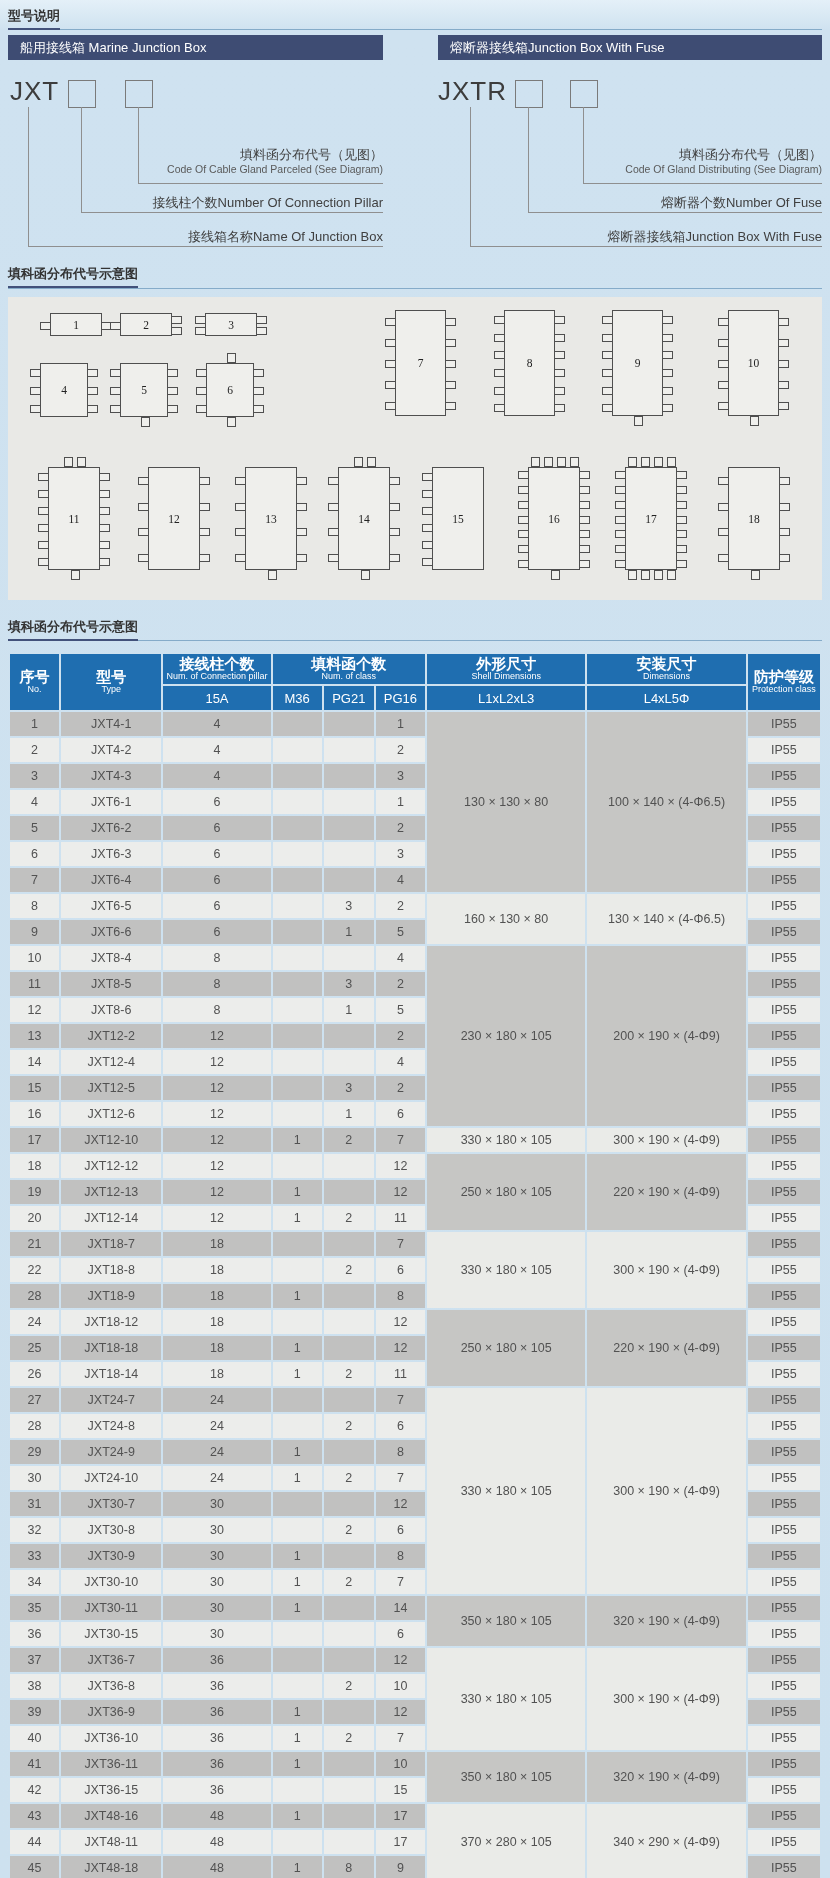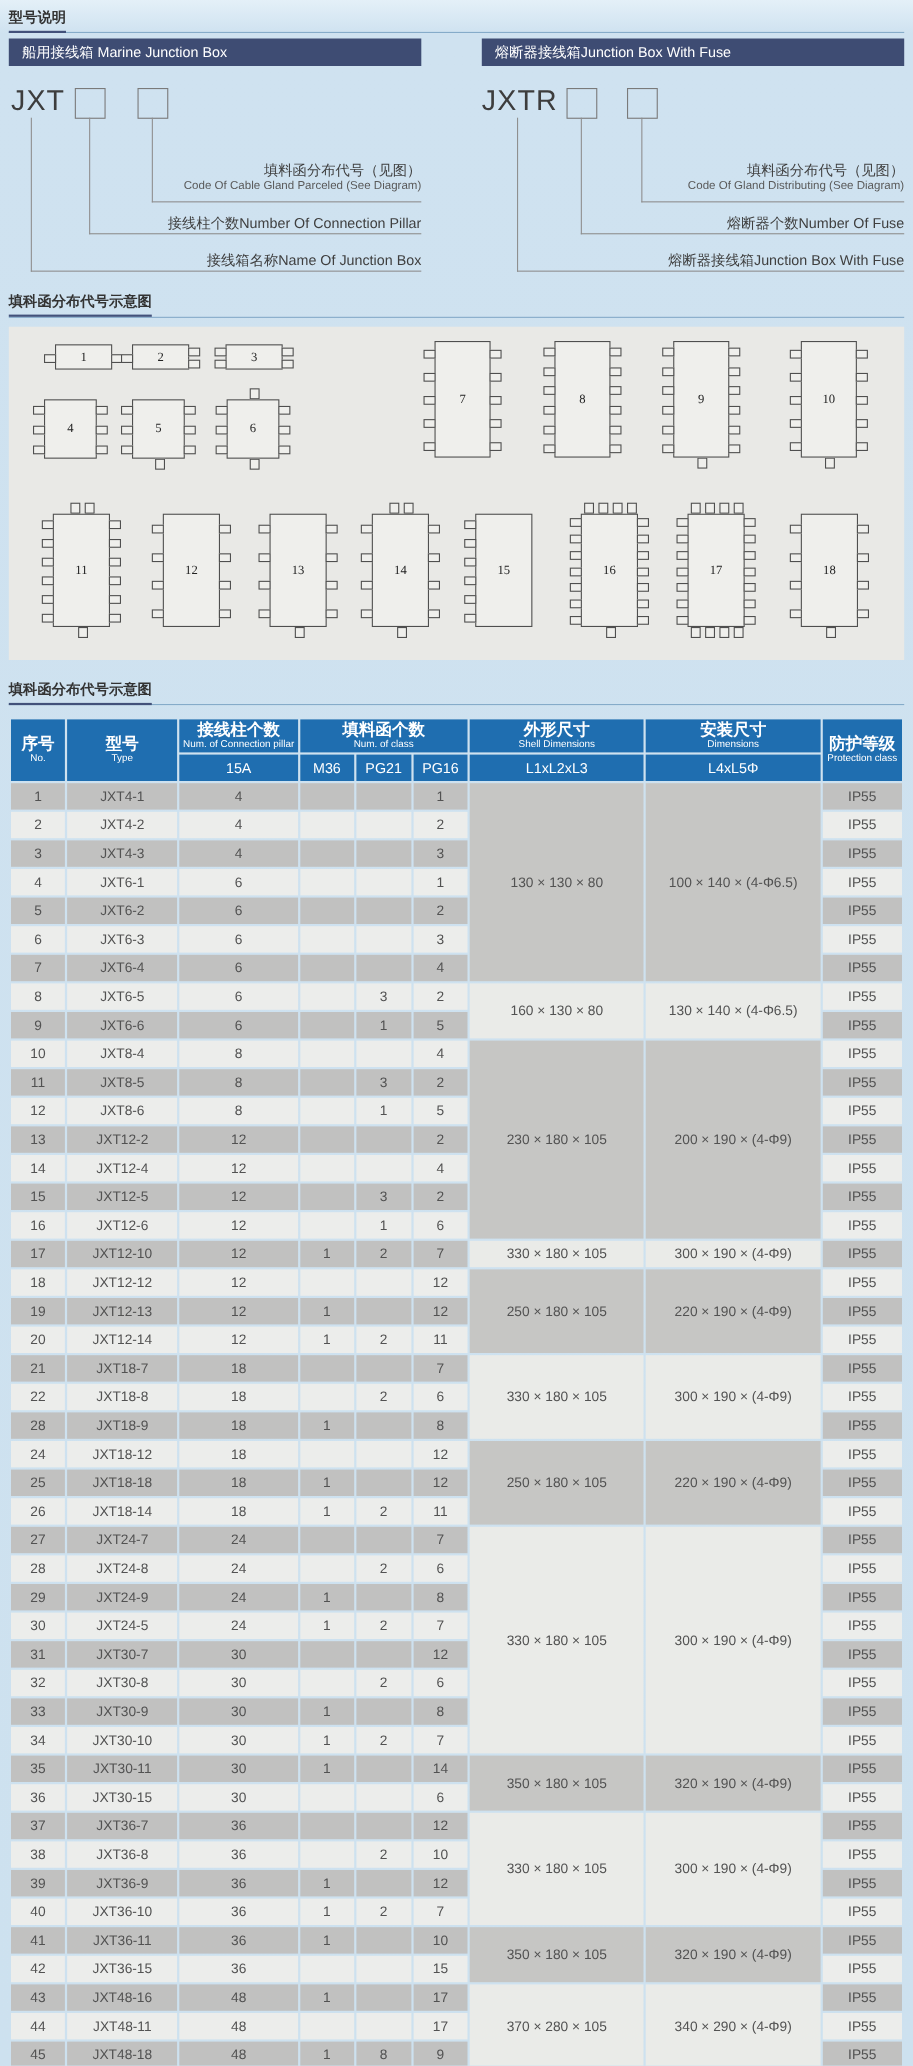--- a/index.html
+++ b/index.html
@@ -637,21 +637,21 @@
           <td class="r-dark">29</td>
           <td class="r-dark">JXT24-9</td>
           <td class="r-dark">24</td>
           <td class="r-dark">1</td>
           <td class="r-dark"></td>
           <td class="r-dark">8</td>
           <td class="r-dark">IP55</td>
         </tr>
         <tr>
           <td class="r-light">30</td>
-          <td class="r-light">JXT24-5</td>
+          <td class="r-light">JXT24-10</td>
           <td class="r-light">24</td>
           <td class="r-light">1</td>
           <td class="r-light">2</td>
           <td class="r-light">7</td>
           <td class="r-light">IP55</td>
         </tr>
         <tr>
           <td class="r-dark">31</td>
           <td class="r-dark">JXT30-7</td>
           <td class="r-dark">30</td>

